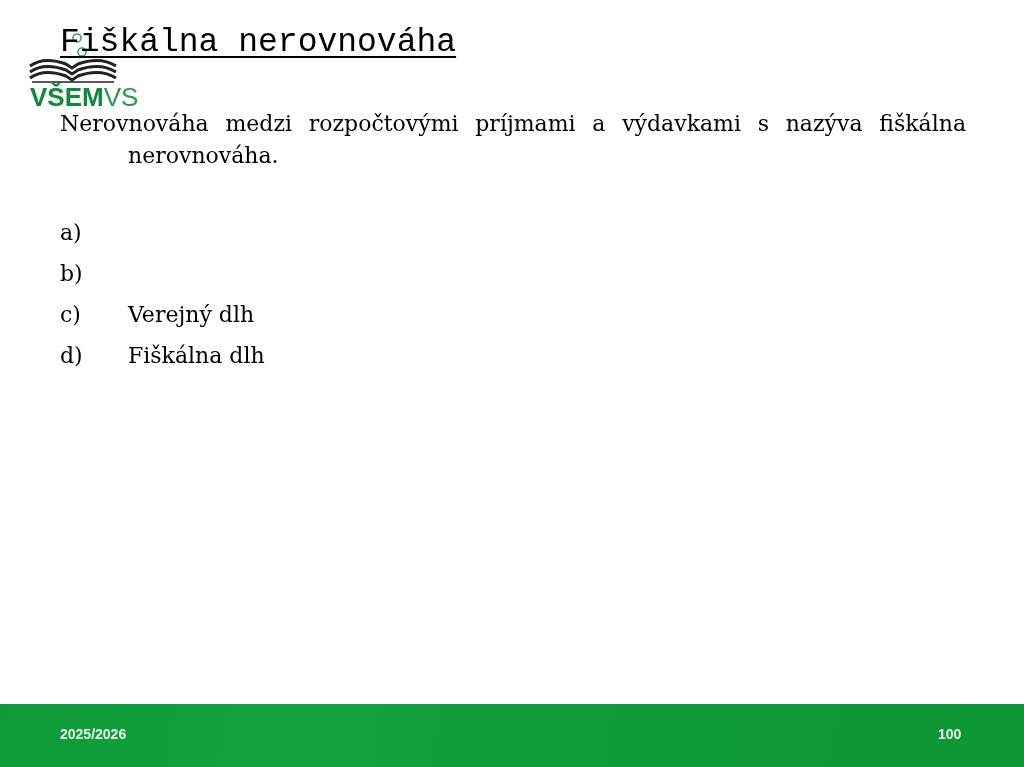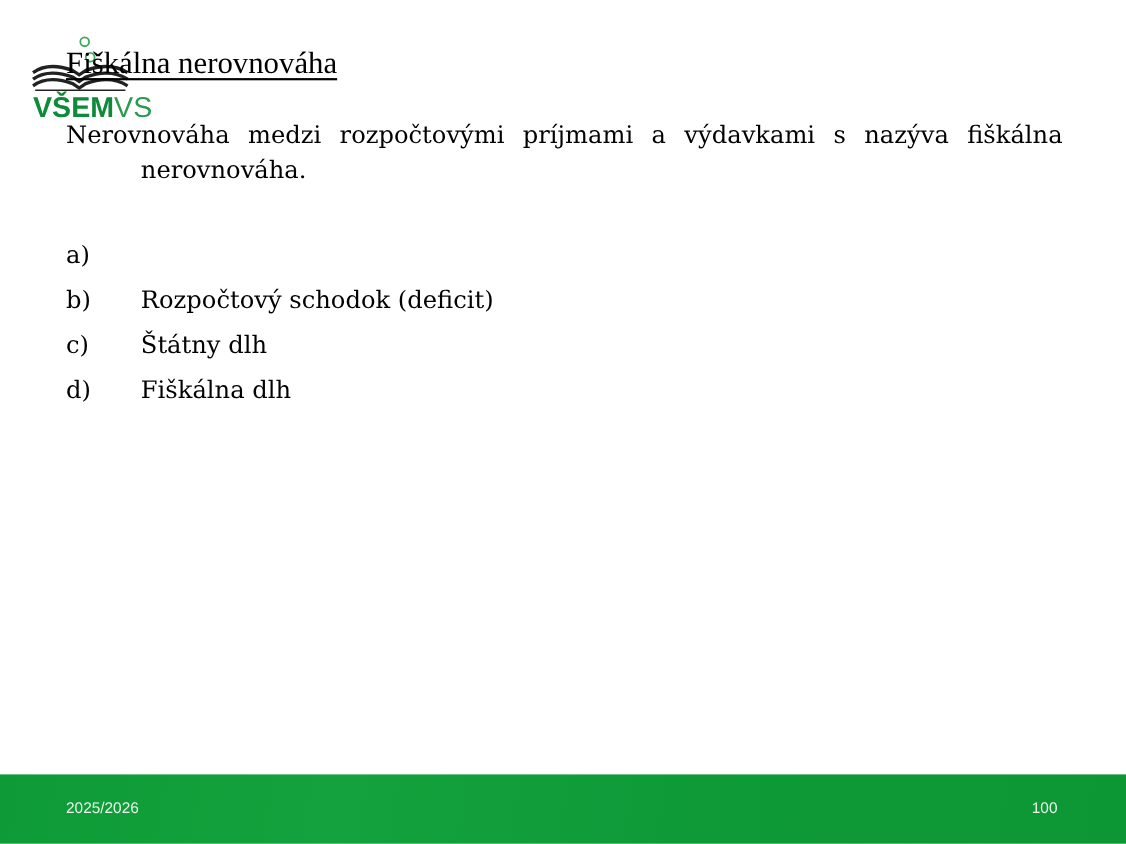--- a/index.html
+++ b/index.html
@@ -12,42 +12,42 @@
   .slide { position: absolute; left: 0; top: 0; width: 1024px; height: 767px; background: #fff; }
   .logo { position: absolute; left: 26px; top: 30px; width: 95px; height: 80px; }
   .logo-text {
     position: absolute; left: 30px; top: 82px;
     font-family: "Liberation Sans", "DejaVu Sans", sans-serif;
     font-size: 26px; letter-spacing: 0px; color: #0f8a3a;
   }
   .logo-text b { font-weight: bold; }
   .logo-text span.light { font-weight: normal; color: #2a9a4d; }
   .title {
-    position: absolute; left: 60px; top: 44px;
-    font-family: Liberation Serif, serif;
-    font-size: 28px; text-decoration: underline; text-decoration-thickness: 2px;
+    position: absolute; left: 60px; top: 26px;
+    font-family: Liberation Mono, monospace;
+    font-size: 33px; text-decoration: underline; text-decoration-thickness: 2px;
     text-underline-offset: 5px; line-height: 1; white-space: nowrap;
   }
   .body-text {
     position: absolute; left: 60px; top: 108px; width: 906px;
     font-family: "DejaVu Serif", serif; font-size: 22px; line-height: 32px;
   }
   .para1 { text-align: justify; text-align-last: left; padding-left: 68px; text-indent: -68px; word-spacing: 6px; }
   .para2 { margin-top: 39px; }
   .list { margin-top: 45px; }
   .list-item { display: flex; height: 41px; }
   .list-item .marker { width: 68px; }
   .footer {
     position: absolute; left: 0; top: 704px; width: 1024px; height: 63px;
     background: linear-gradient(100deg, #0e9b37 0%, #13a23d 30%, #0f9a38 60%, #0d9634 100%);
   }
   .footer-left, .footer-right {
     position: absolute; top: 22px;
     font-family: "Liberation Sans", "DejaVu Sans", sans-serif;
-    font-weight: normal; font-size: 14px; color: #eaf6ea;
+    font-weight: bold; font-size: 14px; color: #eaf6ea;
   }
   .footer-left { left: 60px; }
   .footer-right { left: 938px; }
 </style>
 </head>
 <body>
 
 <div class="slide">
 
   <svg class="logo" viewBox="0 0 95 80">
@@ -63,25 +63,24 @@
   <div class="title">Fiškálna nerovnováha</div>
 
   <div class="body-text">
     <div class="para1">Nerovnováha medzi rozpočtovými príjmami a výdavkami s nazýva fiškálna nerovnováha.</div>
     <div class="list">
       <div class="list-item">
         <span class="marker">a)</span>
       </div>
       <div class="list-item">
         <span class="marker">b)</span>
-        <span>Rozpočtový schodok (deficit)</span>
       </div>
       <div class="list-item">
         <span class="marker">c)</span>
-        <span>Štátny dlh</span>
+        <span>Verejný dlh</span>
       </div>
       <div class="list-item">
         <span class="marker">d)</span>
         <span>Fiškálna dlh</span>
       </div>
     </div>
   </div>
 
   <div class="footer">
     <span class="footer-left">2025/2026</span>

